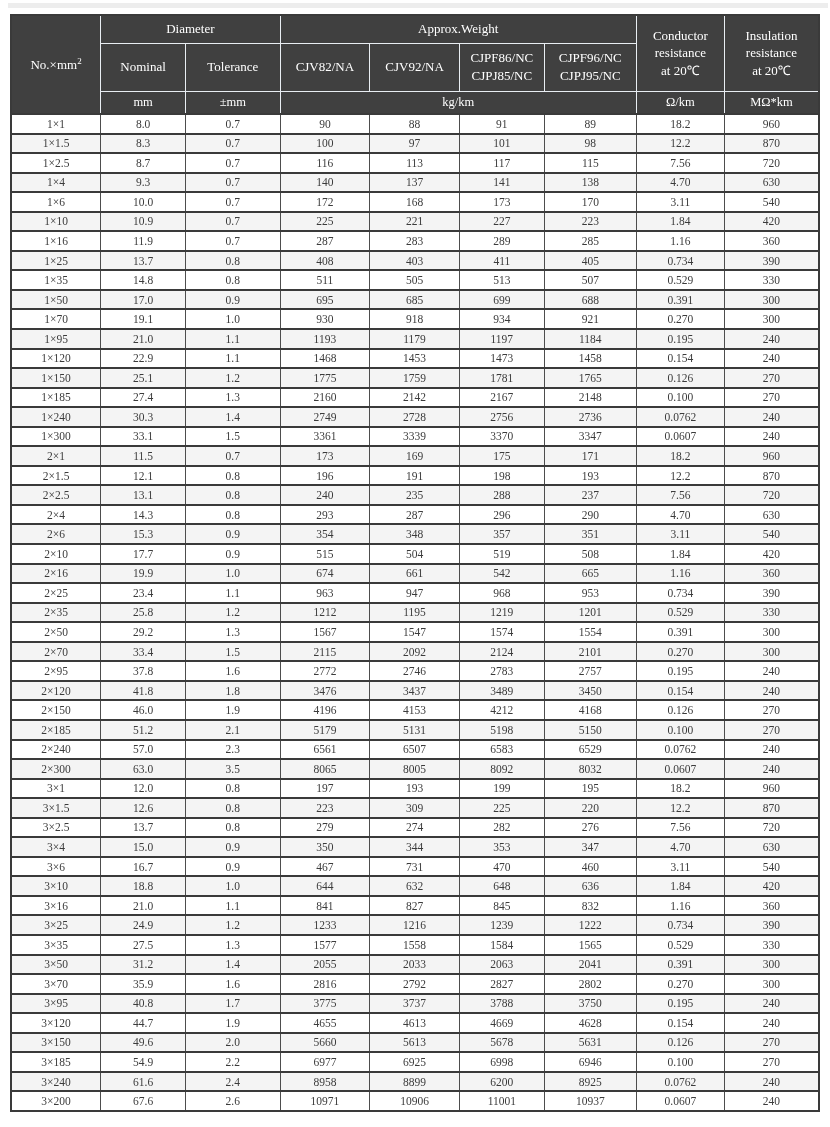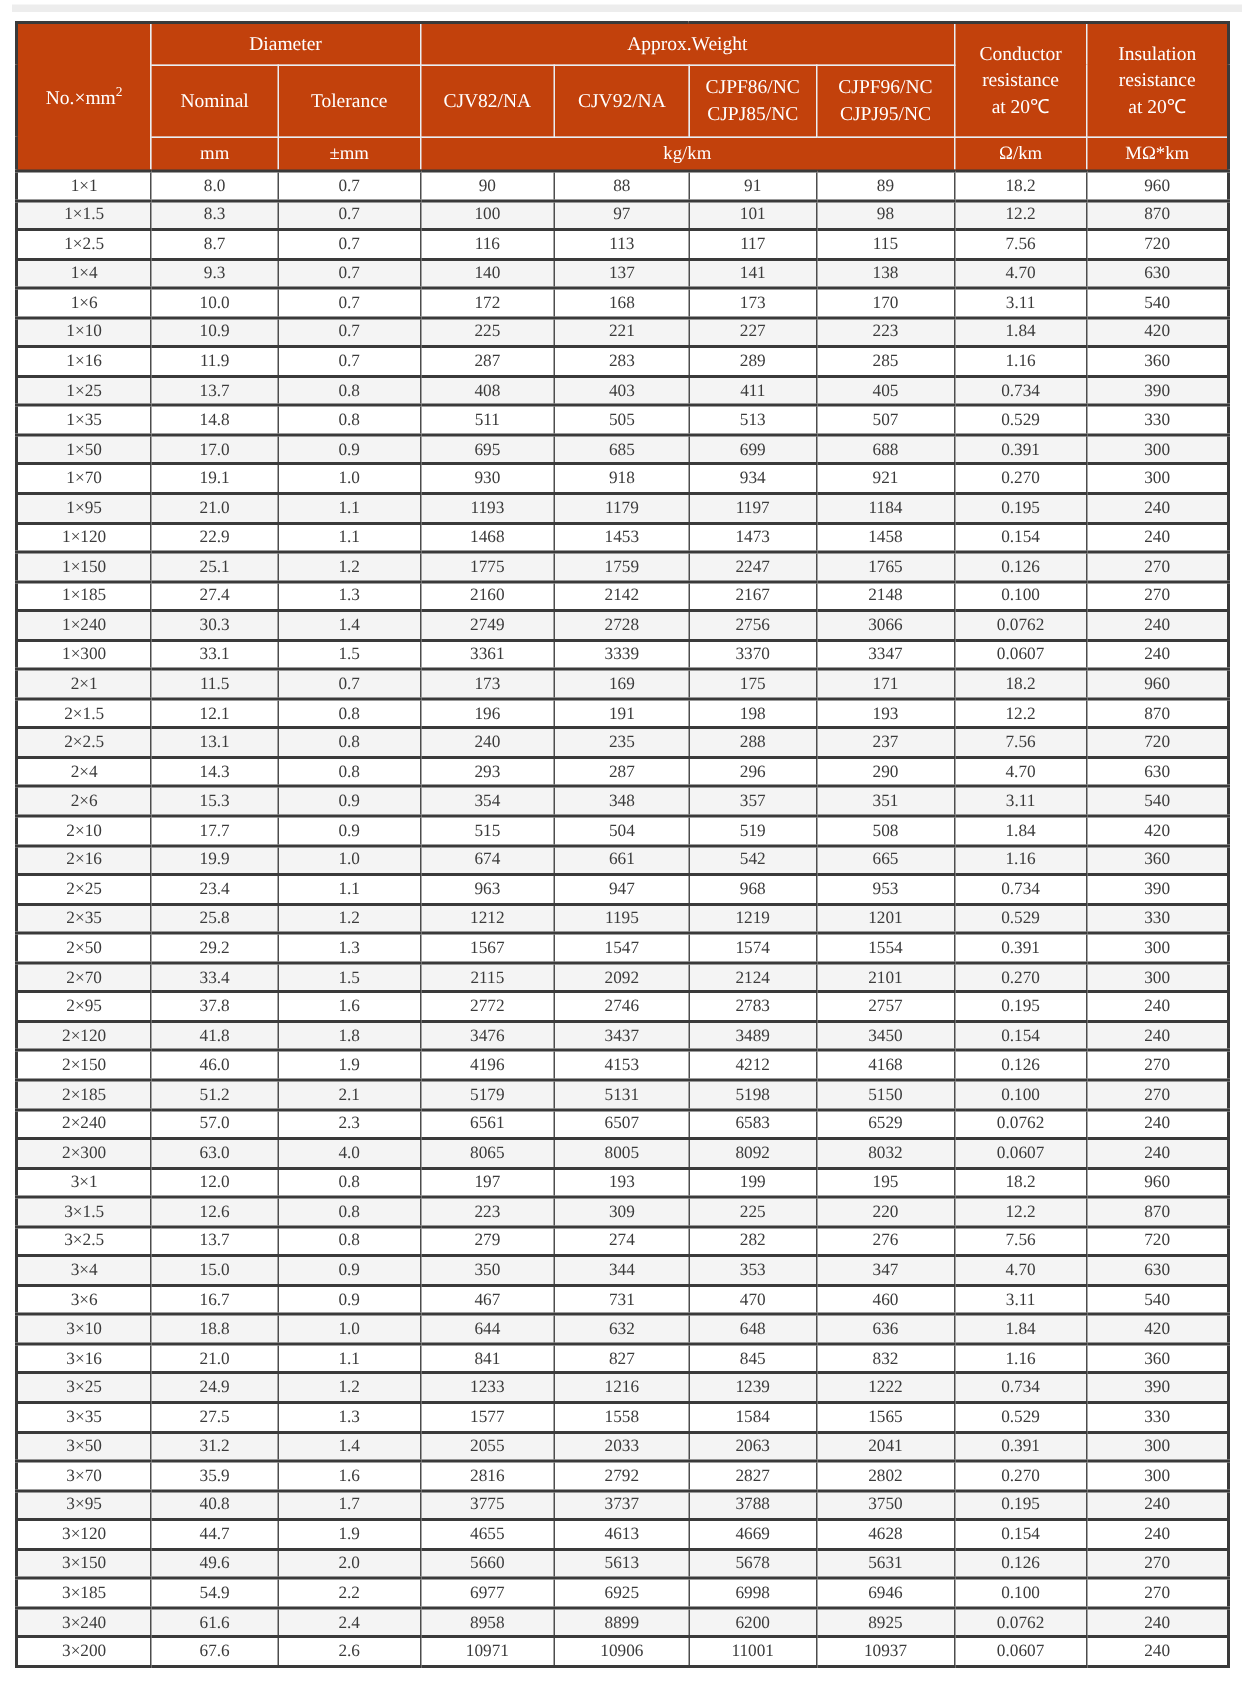--- a/index.html
+++ b/index.html
@@ -18,21 +18,21 @@
   }
   table.spec {
     position: absolute;
     left: 10px; top: 14px;
     width: 810px;
     border-collapse: collapse;
     table-layout: fixed;
   }
   
   thead th {
-    background: #c2410c;
+    background: #404040;
     color: #ffffff;
     font-weight: normal;
     border: 1px solid #e9eef3;
     font-size: 13px;
     text-align: center;
     vertical-align: middle;
     white-space: pre-line;
     line-height: 1.35;
     padding: 1px 2px;
   }
@@ -250,21 +250,21 @@
           <td>1458</td>
           <td>0.154</td>
           <td>240</td>
         </tr>
         <tr>
           <td>1×150</td>
           <td>25.1</td>
           <td>1.2</td>
           <td>1775</td>
           <td>1759</td>
-          <td>2247</td>
+          <td>1781</td>
           <td>1765</td>
           <td>0.126</td>
           <td>270</td>
         </tr>
         <tr>
           <td>1×185</td>
           <td>27.4</td>
           <td>1.3</td>
           <td>2160</td>
           <td>2142</td>
@@ -273,21 +273,21 @@
           <td>0.100</td>
           <td>270</td>
         </tr>
         <tr>
           <td>1×240</td>
           <td>30.3</td>
           <td>1.4</td>
           <td>2749</td>
           <td>2728</td>
           <td>2756</td>
-          <td>3066</td>
+          <td>2736</td>
           <td>0.0762</td>
           <td>240</td>
         </tr>
         <tr>
           <td>1×300</td>
           <td>33.1</td>
           <td>1.5</td>
           <td>3361</td>
           <td>3339</td>
           <td>3370</td>
@@ -467,21 +467,21 @@
           <td>6561</td>
           <td>6507</td>
           <td>6583</td>
           <td>6529</td>
           <td>0.0762</td>
           <td>240</td>
         </tr>
         <tr>
           <td>2×300</td>
           <td>63.0</td>
-          <td>4.0</td>
+          <td>3.5</td>
           <td>8065</td>
           <td>8005</td>
           <td>8092</td>
           <td>8032</td>
           <td>0.0607</td>
           <td>240</td>
         </tr>
         <tr>
           <td>3×1</td>
           <td>12.0</td>

